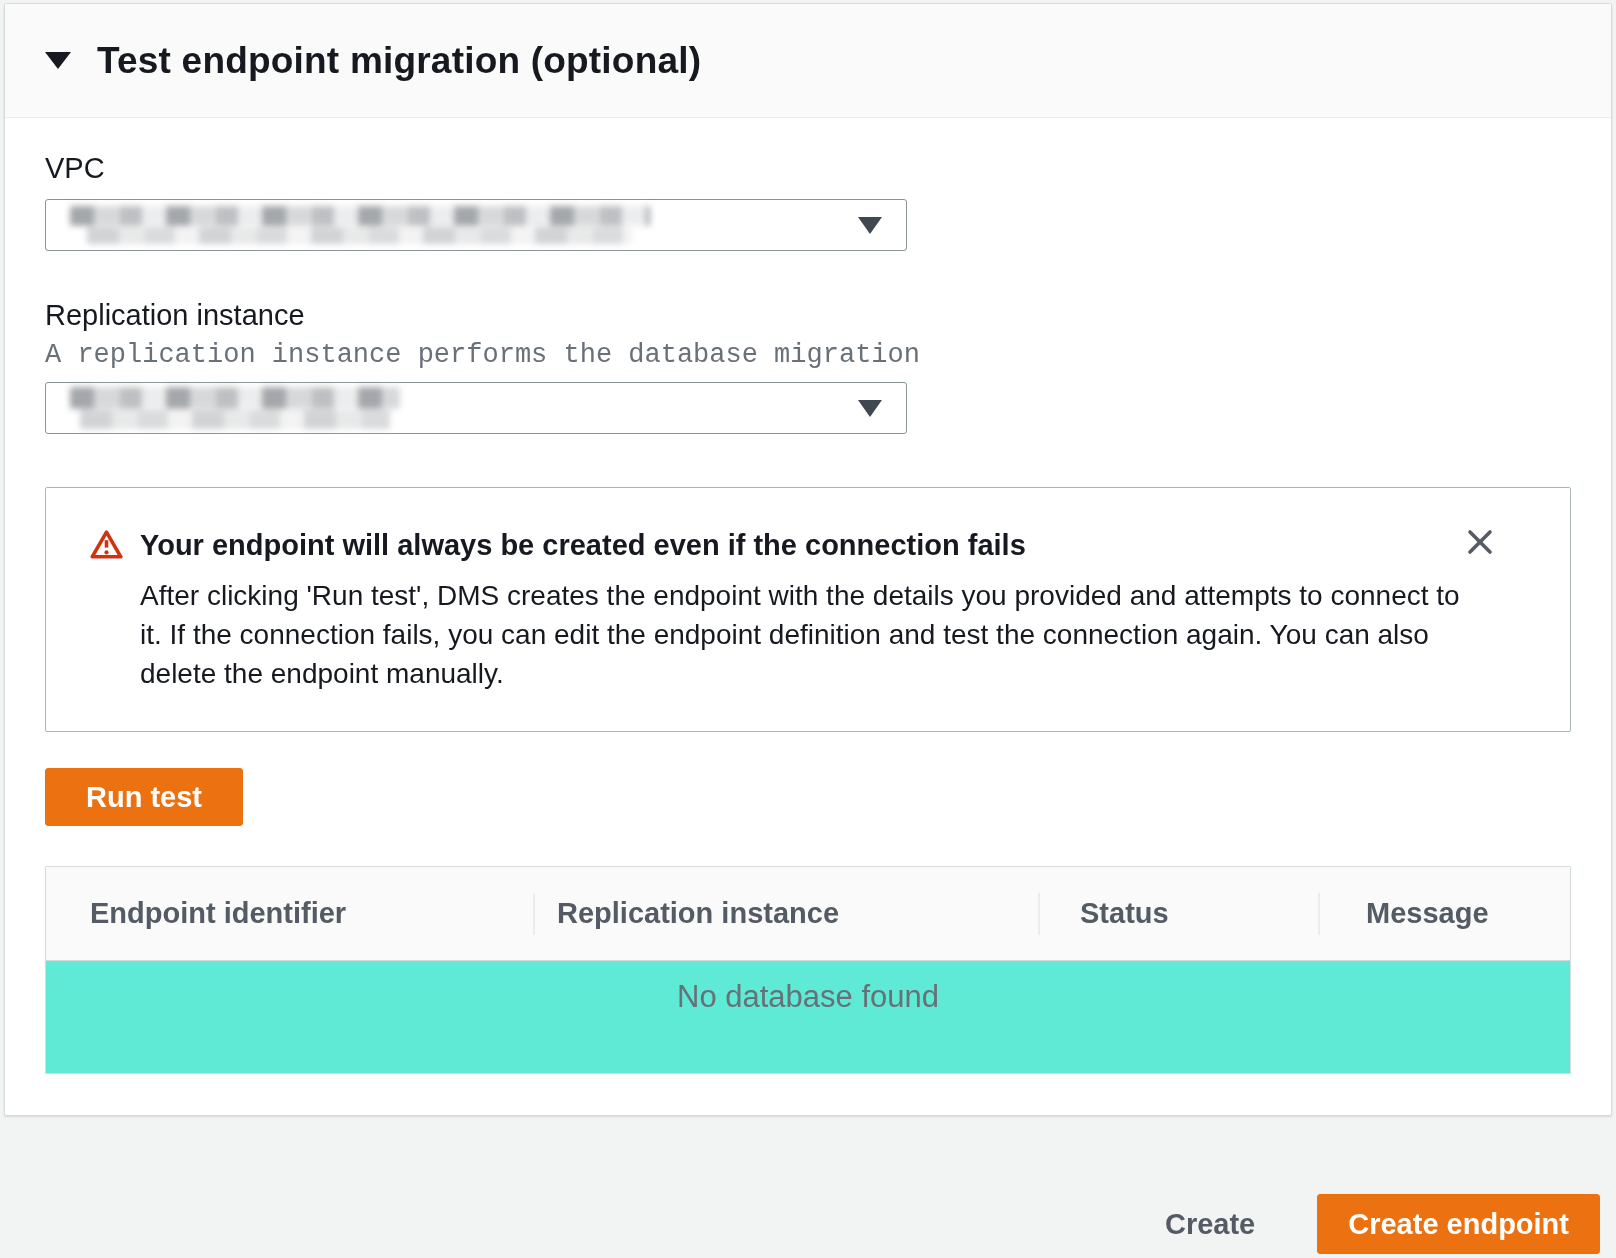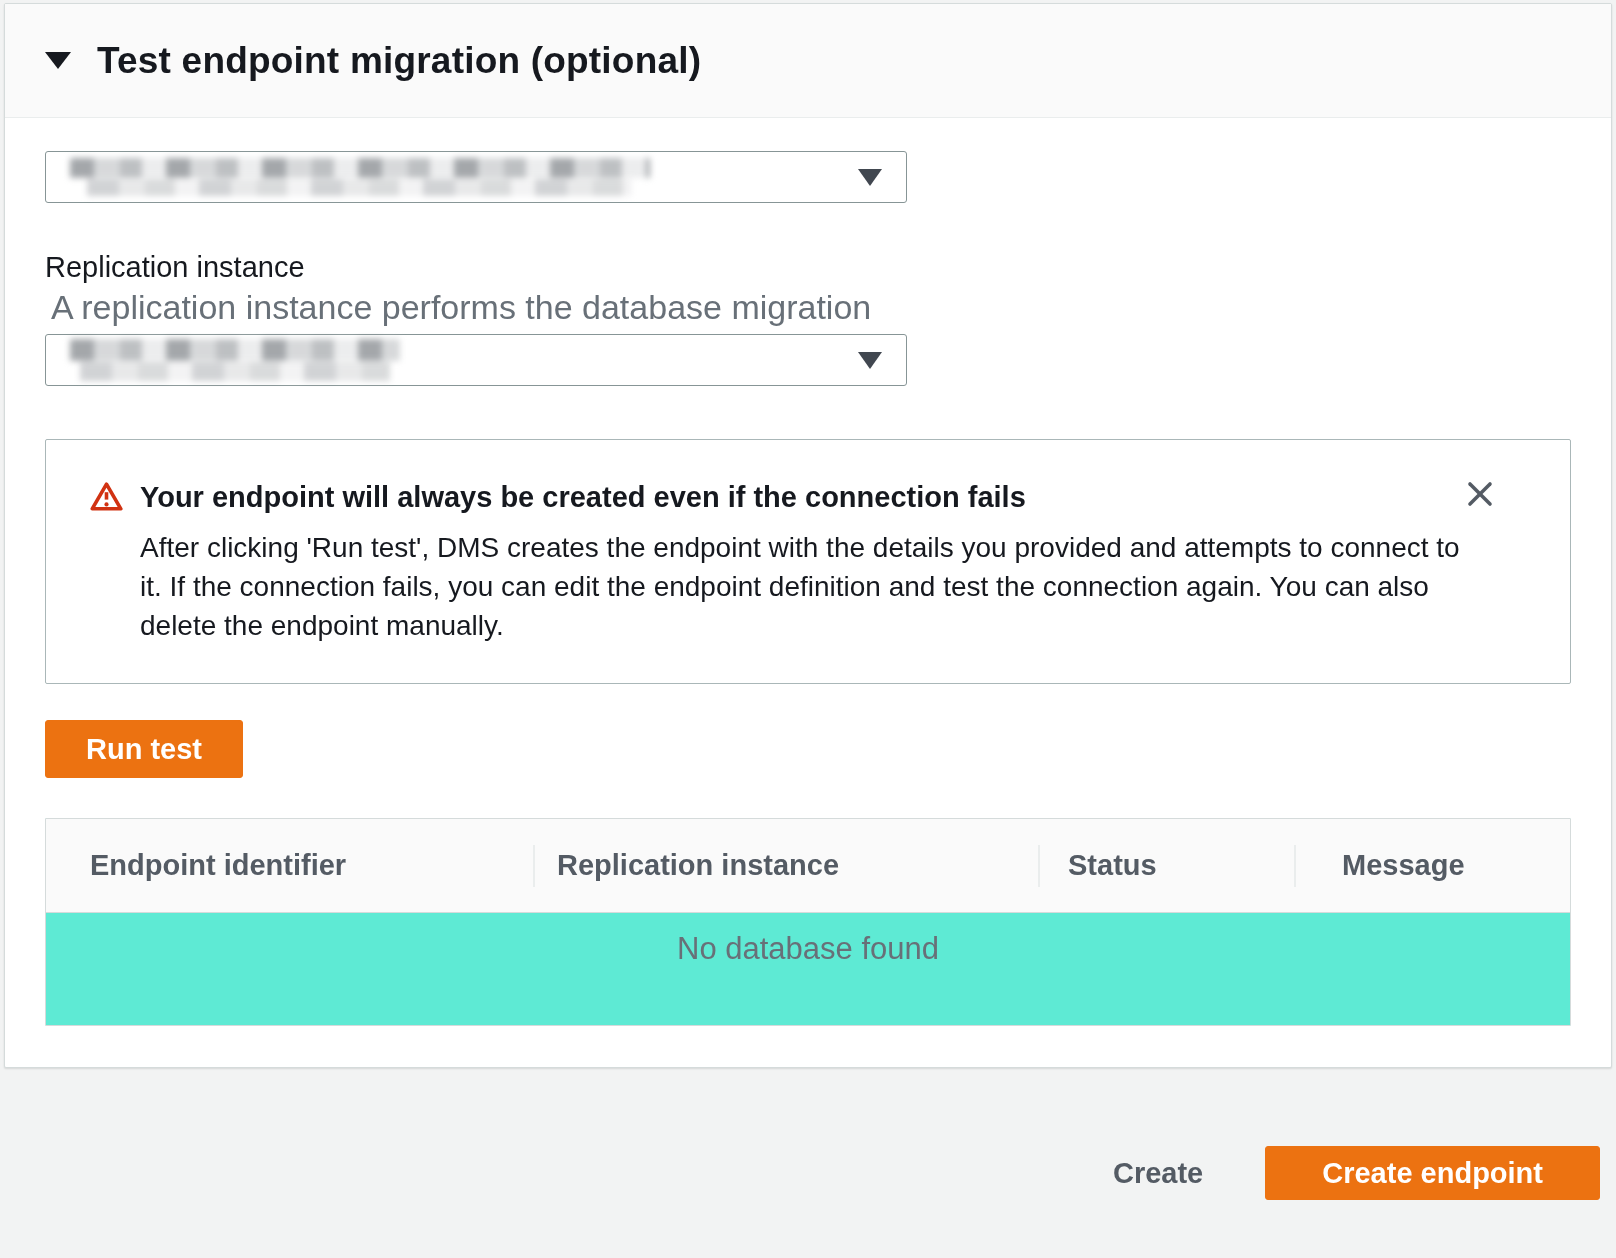--- a/index.html
+++ b/index.html
@@ -33,21 +33,21 @@
     border-right:13px solid transparent;
     border-top:17px solid #16191f;
     margin-right:26px;
   }
   .card-title { font-size:37px; font-weight:700; color:#16191f; letter-spacing:.2px; }
 
   .card-body { padding:33px 40px 41px 40px; }
 
   
   .field-label { font-size:29px; line-height:34px; color:#16191f; margin-bottom:14px; }
-  .field-desc  { font-size:34px; line-height:30px; color:#687078; margin:-6px 0 12px 6px; }
+  .field-desc  { font-size:27px; line-height:30px; color:#687078; margin:-6px 0 12px 0;font-family:Liberation Mono, monospace; }
   .group-ri { margin-top:47px; }
 
   .select {
     width:862px; height:52px;
     background:#fff;
     border:1px solid #879596;
     border-radius:3px;
     display:flex; align-items:center; justify-content:space-between;
     padding:0 24px;
     cursor:pointer;
@@ -99,55 +99,56 @@
     height:94px; background:#fafafa;
     border-bottom:1px solid #d5dbdb;
   }
   .th { font-size:29px; font-weight:700; color:#545b64; position:relative; }
   .th-sep::before {
     content:""; position:absolute; left:0; top:50%; transform:translateY(-50%);
     width:2px; height:42px; background:#eaeded;
   }
   .th-1 { width:487px; padding-left:44px; }
   .th-2 { width:505px; padding-left:24px; }
-  .th-3 { width:256px; padding-left:30px; }
+  .th-3 { width:280px; padding-left:42px; }
   .th-4 { flex:1;      padding-left:48px; }
   .tbody {
     height:112px;
     display:flex; justify-content:center; align-items:flex-start;
     padding-top:18px;
   }
   .empty-msg { font-size:31px; color:#687078; }
 
   
   .footer {
     display:flex; justify-content:flex-end; align-items:center;
     padding:78px 16px 0 0;
   }
   .btn-cancel {
     background:none; border:none; cursor:pointer;
     font-family:"Liberation Sans", sans-serif;
     font-size:29px; font-weight:700; color:#545b64;
     margin-right:62px;
   }
-  .btn-create { height:54px; padding:0 56px; }
+  .btn-create { height:60px; padding:0 30px; }
 </style>
 </head>
 <body>
 
 <div class="card">
 
   <div class="card-header">
     <span class="tri-down"></span>
     <span class="card-title">Test endpoint migration (optional)</span>
   </div>
 
   <div class="card-body">
 
     <div>
+      <div class="field-label">VPC</div>
       <div class="select">
         <span class="redacted redacted-vpc"></span>
         <span class="select-caret"></span>
       </div>
     </div>
 
     <div class="group-ri">
       <div class="field-label">Replication instance</div>
       <div class="field-desc">A replication instance performs the database migration</div>
       <div class="select">

